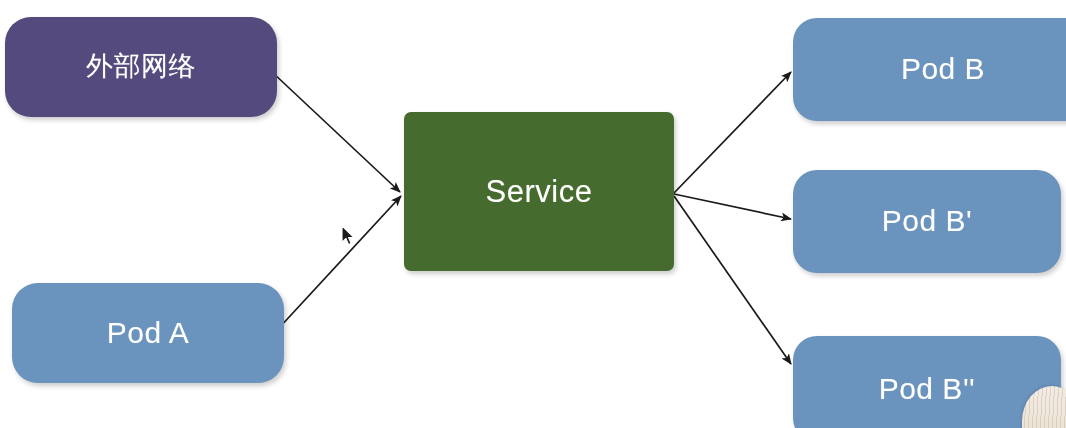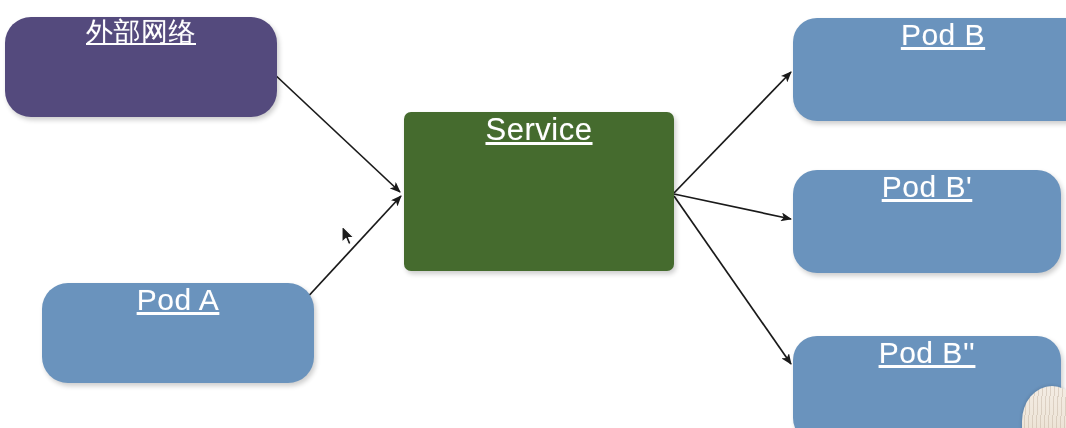--- a/index.html
+++ b/index.html
@@ -14,48 +14,47 @@
   #canvas {
     position: relative;
     width: 1066px;
     height: 428px;
     background: #ffffff;
     overflow: hidden;
   }
   .node {
     position: absolute;
     display: flex;
+    align-items: center;
     justify-content: center;
     box-sizing: border-box;
     border-radius: 22px;
     color: #ffffff;
     font-weight: 400;
     letter-spacing: 0.5px;
     text-align: center;
     box-shadow: 2px 3px 5px rgba(0,0,0,0.20);
     user-select: none;
-    text-decoration: underline;
   }
   .node-label {
     display: block;
     line-height: 1.15;
     text-shadow: 0 0 1px rgba(255,255,255,0.35);
   }
 
   
   #node-external-network {
     left: 5px;   top: 17px;   width: 272px;  height: 100px;
     border-radius: 26px;
   }
   #node-external-network .node-label { font-size: 27px; }
 
   #node-pod-a {
     left: 12px;  top: 283px;  width: 272px;  height: 100px;
     border-radius: 26px;
-    margin-left: 30px;
   }
   #node-pod-a .node-label { font-size: 30px; }
 
   #node-service {
     left: 404px; top: 112px;  width: 270px;  height: 159px;
     border-radius: 7px;
   }
   #node-service .node-label { font-size: 31px; }
 
   #node-pod-b {

